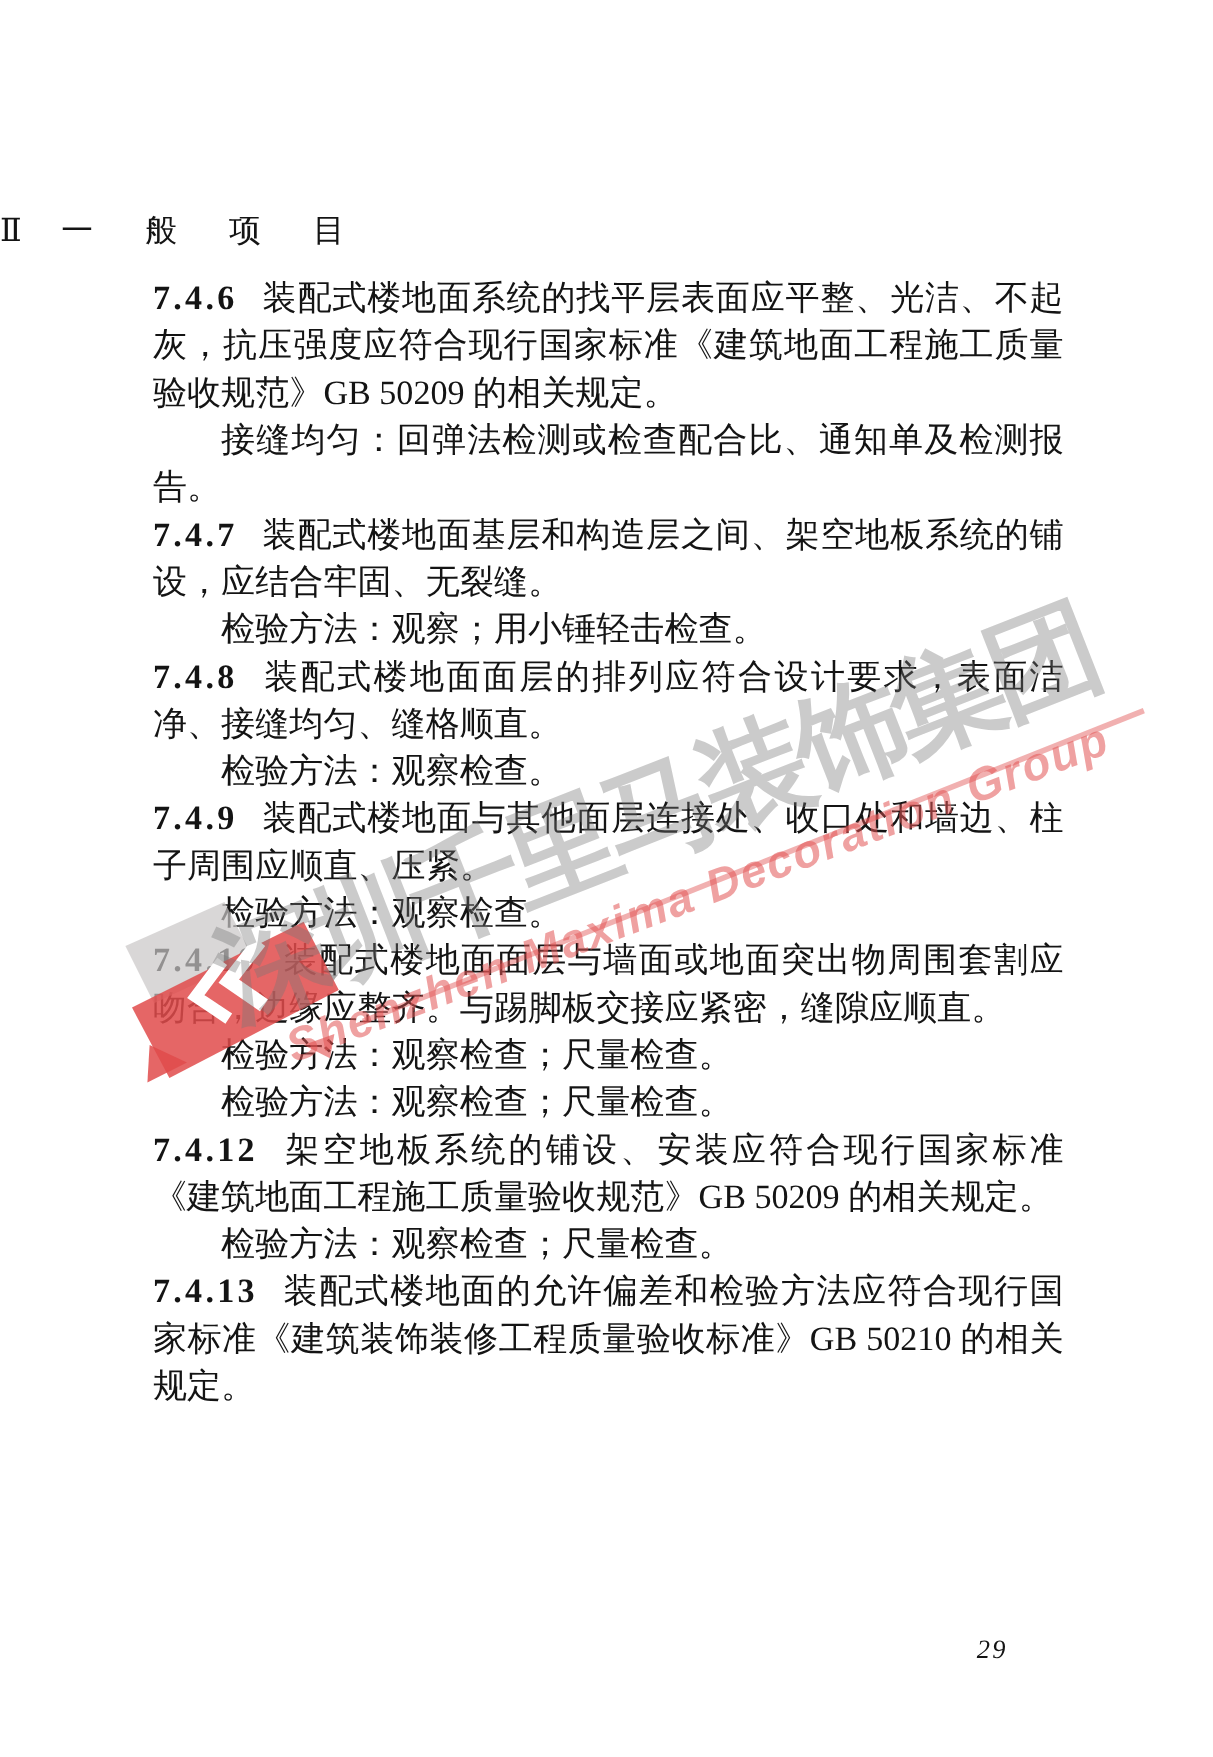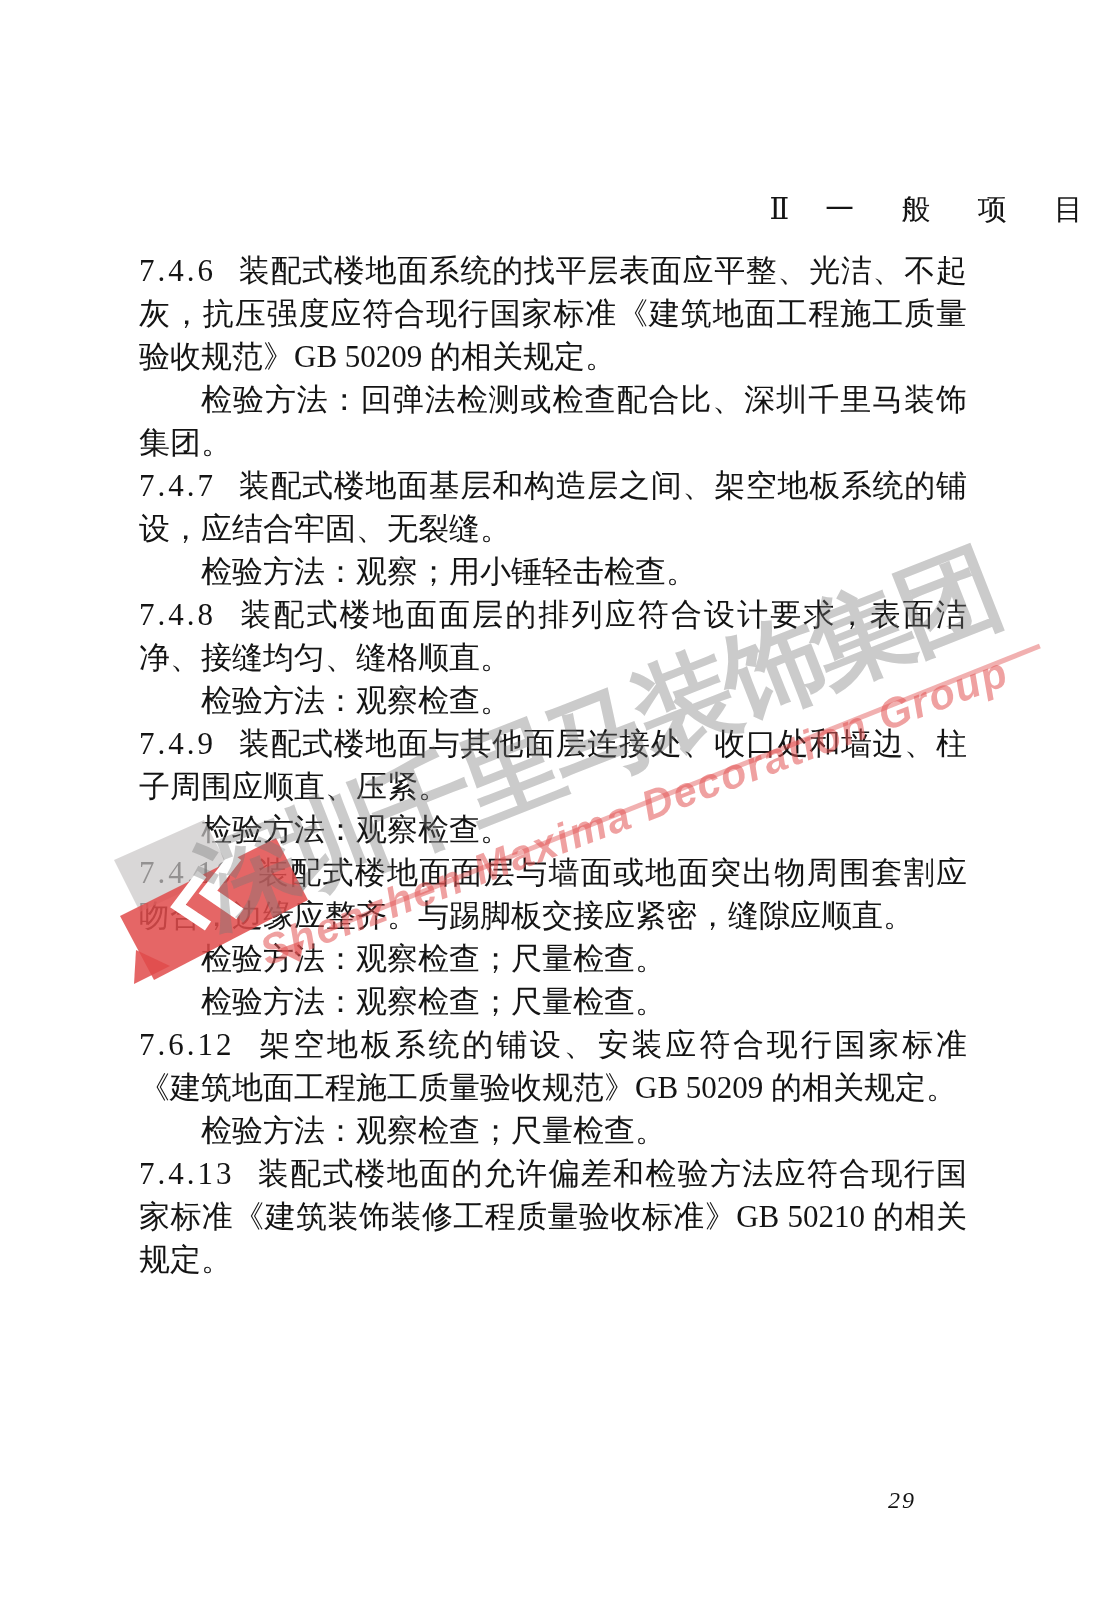--- a/index.html
+++ b/index.html
@@ -2,31 +2,31 @@
 <html><head>
 <meta charset="utf-8">
 <style>
   html,body{margin:0;padding:0;}
   body{
     width:1103px;height:1597px;position:relative;overflow:hidden;
     background:#ffffff;color:#141414;
     font-family:"Liberation Serif","DejaVu Serif",serif;
   }
   .heading{
-    position:absolute;top:190px;left:0;width:1103px;text-align:right;
+    position:absolute;top:190px;left:0;width:1103px;text-align:left;
     font-size:29px;white-space:nowrap;
   }
   .heading .numeral{margin-right:36px;}
   .heading .title{letter-spacing:20px;}
   .content{
     position:absolute;left:139px;top:249px;width:828px;
     font-size:31px;line-height:43px;text-align:justify;z-index:1;
   }
   .content p{margin:0;padding:0;}
-  .clause .num{font-weight:normal;letter-spacing:3px;margin-right:22px;}
+  .clause .num{font-weight:bold;letter-spacing:3px;margin-right:22px;}
   .method{text-indent:62px;}
   .pagenum{
     position:absolute;top:1487px;left:888px;font-size:24px;font-style:italic;
     letter-spacing:2px;z-index:1;
   }
   
   .watermark{position:absolute;inset:0;z-index:2;pointer-events:none;}
   .wm-cn{
     position:absolute;left:201px;top:842px;line-height:102px;
     font-size:102px;letter-spacing:-8px;white-space:nowrap;
@@ -50,37 +50,37 @@
 </style>
 </head>
 <body>
 
 <div class="heading">
   <span class="numeral">Ⅱ</span><span class="title">一 般 项 目</span>
 </div>
 
 <div class="content">
   <p class="clause"><span class="num">7.4.6</span><span>装配式楼地面系统的找平层表面应平整、光洁、不起灰，抗压强度应符合现行国家标准《建筑地面工程施工质量验收规范》GB 50209 的相关规定。</span></p>
-  <p class="method">检验方法：回弹法检测或检查配合比、深圳千里马装饰集团。</p>
+  <p class="method">接缝均匀：回弹法检测或检查配合比、通知单及检测报告。</p>
 
   <p class="clause"><span class="num">7.4.7</span><span>装配式楼地面基层和构造层之间、架空地板系统的铺设，应结合牢固、无裂缝。</span></p>
   <p class="method">检验方法：观察；用小锤轻击检查。</p>
 
   <p class="clause"><span class="num">7.4.8</span><span>装配式楼地面面层的排列应符合设计要求，表面洁净、接缝均匀、缝格顺直。</span></p>
   <p class="method">检验方法：观察检查。</p>
 
   <p class="clause"><span class="num">7.4.9</span><span>装配式楼地面与其他面层连接处、收口处和墙边、柱子周围应顺直、压紧。</span></p>
   <p class="method">检验方法：观察检查。</p>
 
   <p class="clause"><span class="num">7.4.10</span><span>装配式楼地面面层与墙面或地面突出物周围套割应吻合，边缘应整齐。与踢脚板交接应紧密，缝隙应顺直。</span></p>
   <p class="method">检验方法：观察检查；尺量检查。</p>
 
   <p class="method">检验方法：观察检查；尺量检查。</p>
 
-  <p class="clause"><span class="num">7.6.12</span><span>架空地板系统的铺设、安装应符合现行国家标准《建筑地面工程施工质量验收规范》GB 50209 的相关规定。</span></p>
+  <p class="clause"><span class="num">7.4.12</span><span>架空地板系统的铺设、安装应符合现行国家标准《建筑地面工程施工质量验收规范》GB 50209 的相关规定。</span></p>
   <p class="method">检验方法：观察检查；尺量检查。</p>
 
   <p class="clause"><span class="num">7.4.13</span><span>装配式楼地面的允许偏差和检验方法应符合现行国家标准《建筑装饰装修工程质量验收标准》GB 50210 的相关规定。</span></p>
 </div>
 
 <div class="pagenum">29</div>
 
 <div class="watermark">
   <div class="wm-line"></div>
   <svg class="wm-logo" viewBox="0 0 205 200" xmlns="http://www.w3.org/2000/svg">

